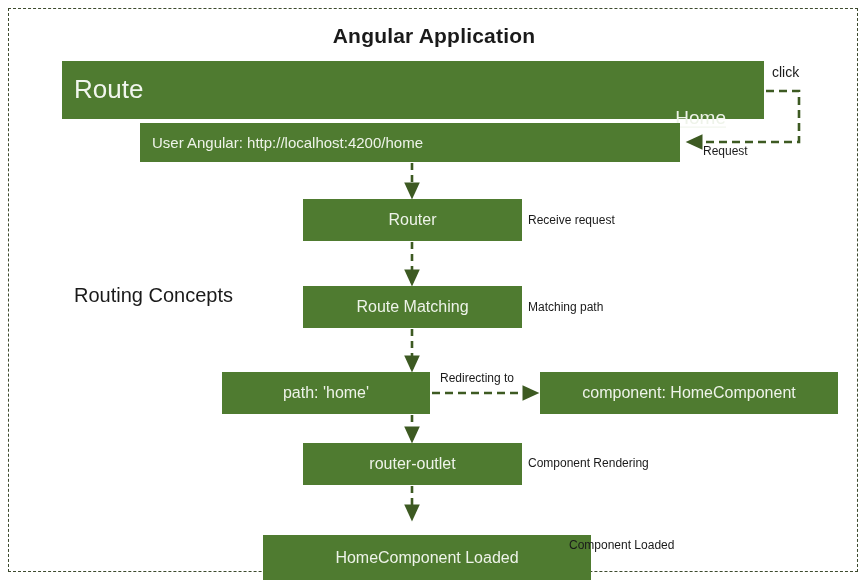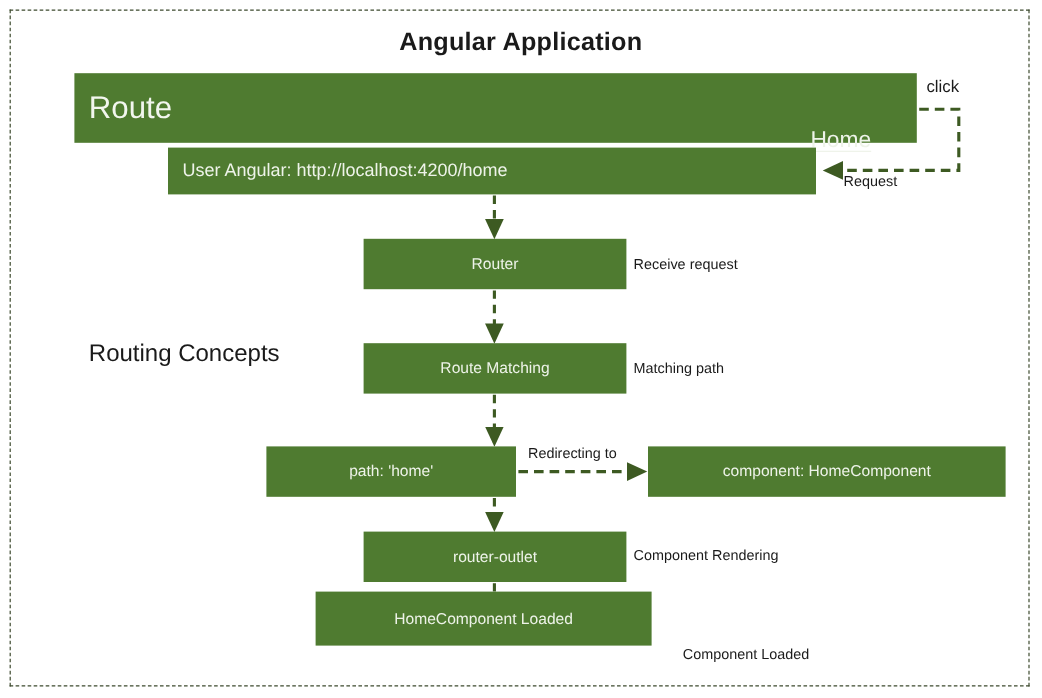--- a/index.html
+++ b/index.html
@@ -42,21 +42,21 @@
   }
   
   .node {
     position: absolute;
     background: #4f7b30;
     color: #eef3e9;
     display: flex;
     align-items: center;
     justify-content: center;
     box-sizing: border-box;
-    font-size: 13px;
+    font-size: 16px;
     line-height: 1.2;
   }
   .node.navbar {
     left: 62px;
     top: 61px;
     width: 702px;
     height: 58px;
     justify-content: flex-start;
     padding-left: 12px;
     font-size: 26px;
@@ -108,22 +108,22 @@
     height: 42px;
   }
   .node.router-outlet {
     left: 303px;
     top: 443px;
     width: 219px;
     height: 42px;
   }
   .node.home-loaded {
     left: 263px;
-    top: 493px;
-    width: 280px;
+    top: 535px;
+    width: 328px;
     height: 45px;
     text-align: center;
   }
   
   .annotation {
     position: absolute;
     font-size: 12px;
     color: #1a1a1a;
     white-space: nowrap;
   }

